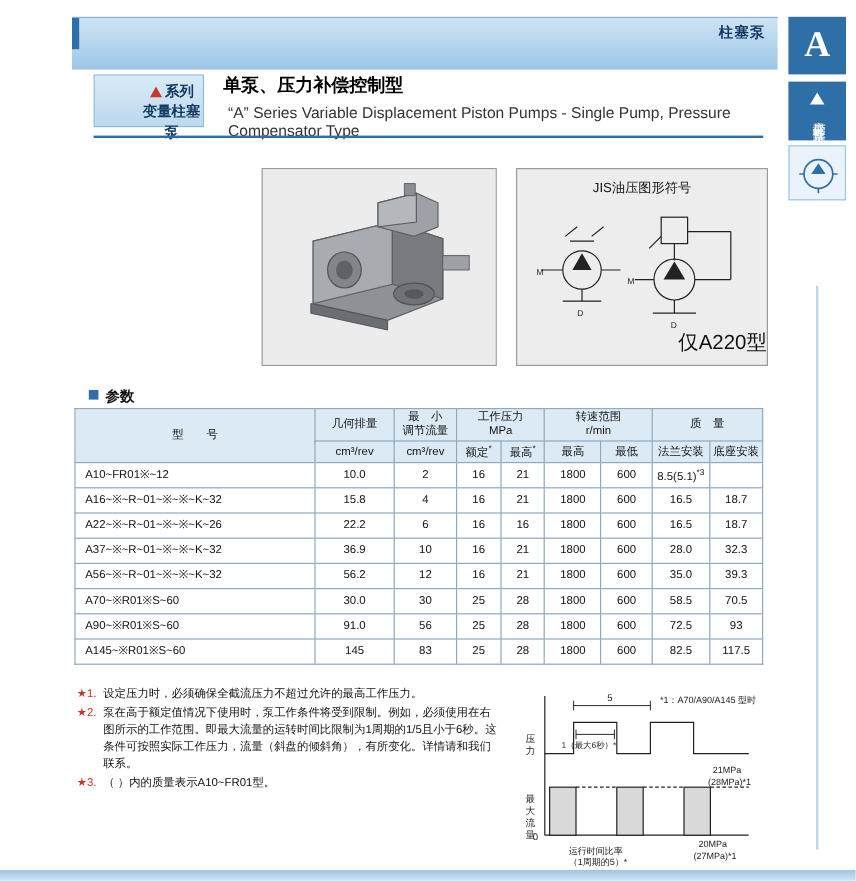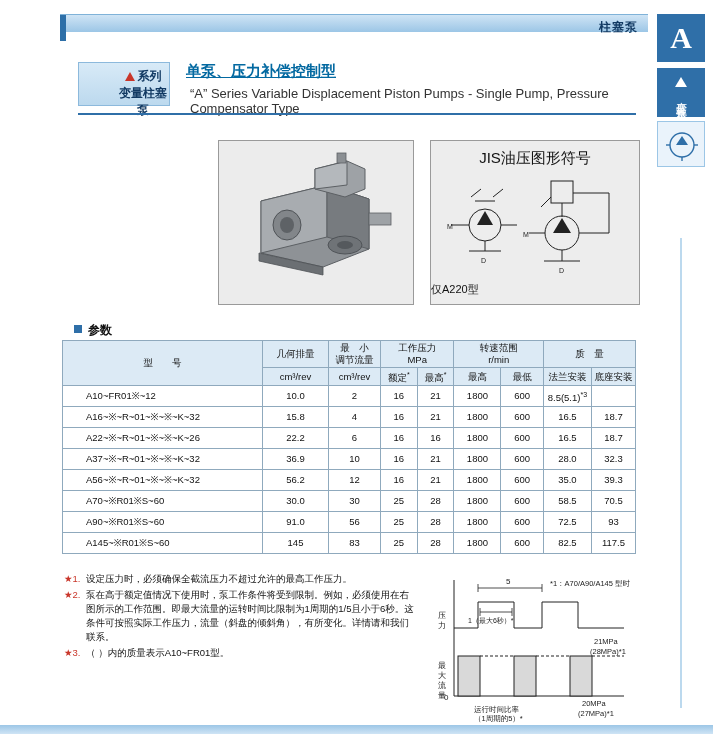--- a/index.html
+++ b/index.html
@@ -7,21 +7,21 @@
   body {
     width:713px; height:734px;
     background:#ffffff;
     font-family:"Liberation Sans", sans-serif;
     color:#1a1a1a;
     position:relative;
     overflow:hidden;
   }
   
   .top-bar {
-    position:absolute; left:60px; top:14px; width:588px; height:18px;
+    position:absolute; left:60px; top:14px; width:588px; height:44px;
     background:linear-gradient(to bottom,#cfe4f5,#9cc6e6);
     border-top:1px solid #7fb2d8;
   }
   .top-bar-title {
     position:absolute; right:10px; top:4px;
     font-size:12px; font-weight:bold; color:#123a63;
     letter-spacing:1px;
   }
   .top-bar-accent {
     position:absolute; left:0; top:0; width:6px; height:26px; background:#2d6fa8;
@@ -57,61 +57,61 @@
     text-align:center; color:#123a63; font-size:12px; font-weight:bold;
     padding-top:5px; line-height:17px;padding-left:38px;
   }
   .warn-tri {
     display:inline-block; width:0; height:0; border-left:5px solid transparent;
     border-right:5px solid transparent; border-bottom:9px solid #c9362a;
     vertical-align:-1px; margin-right:3px;
   }
   .title-main {
     position:absolute; left:186px; top:62px; width:450px;
-    font-size:15px; font-weight:bold; color:#0369a1;text-decoration:underline;
+    font-size:15px; font-weight:bold; color:#000000;
   }
   .title-sub {
     position:absolute; left:190px; top:86px; width:446px;
     font-size:13px; color:#333; line-height:15px;
   }
   .title-underline {
     position:absolute; left:78px; top:113px; width:558px; height:2px; background:#2f6fa8;
   }
   
   .panel {
     position:absolute; background:#e9e9e9; border:1px solid #9a9a9a;
   }
   .panel-photo { left:218px; top:140px; width:196px; height:165px; background:#ececec; }
   .panel-symbol { left:430px; top:140px; width:210px; height:165px; background:#ededed; }
   .symbol-title {
     position:absolute; left:0; top:8px; width:100%; text-align:center;
-    font-size:15px; color:#111;
+    font-size:11px; color:#111;
   }
   .symbol-caption {
-    position:absolute; left:0; bottom:7px; width:100%; text-align:left;
-    font-size:11px; color:#111;
+    position:absolute; left:0; bottom:7px; width:100%; text-align:right;
+    font-size:17px; color:#111;
   }
   
   .sec-head {
     position:absolute; left:74px; top:322px; font-size:12px; font-weight:bold; color:#111;
   }
   .sec-head .sq {
     display:inline-block; width:8px; height:8px; background:#2f6fa8; margin-right:6px;
     vertical-align:1px;
   }
   table.params {
     position:absolute; left:62px; top:340px; width:574px;
     border-collapse:collapse; font-size:9.5px; color:#111;
   }
   table.params th, table.params td {
     border:1px solid #8fa9bd; text-align:center; padding:1px 2px; line-height:12px;
   }
   table.params thead th { background:#dceaf5; font-weight:normal; }
   table.params tbody td { background:#fff; height:21px; }
-  table.params tbody td.model { text-align:left; padding-left:23px; }
+  table.params tbody td.model { text-align:left; padding-left:8px; }
   .sup { font-size:7px; vertical-align:super; }
   
   .notes {
     position:absolute; left:64px; top:572px; width:350px;
     font-size:9.5px; color:#111; line-height:14px;
   }
   .notes .row { display:flex; margin-bottom:2px; }
   .notes .mk { color:#c9362a; width:22px; flex:0 0 22px; }
   .notes .tx { flex:1 1 auto; }
   

